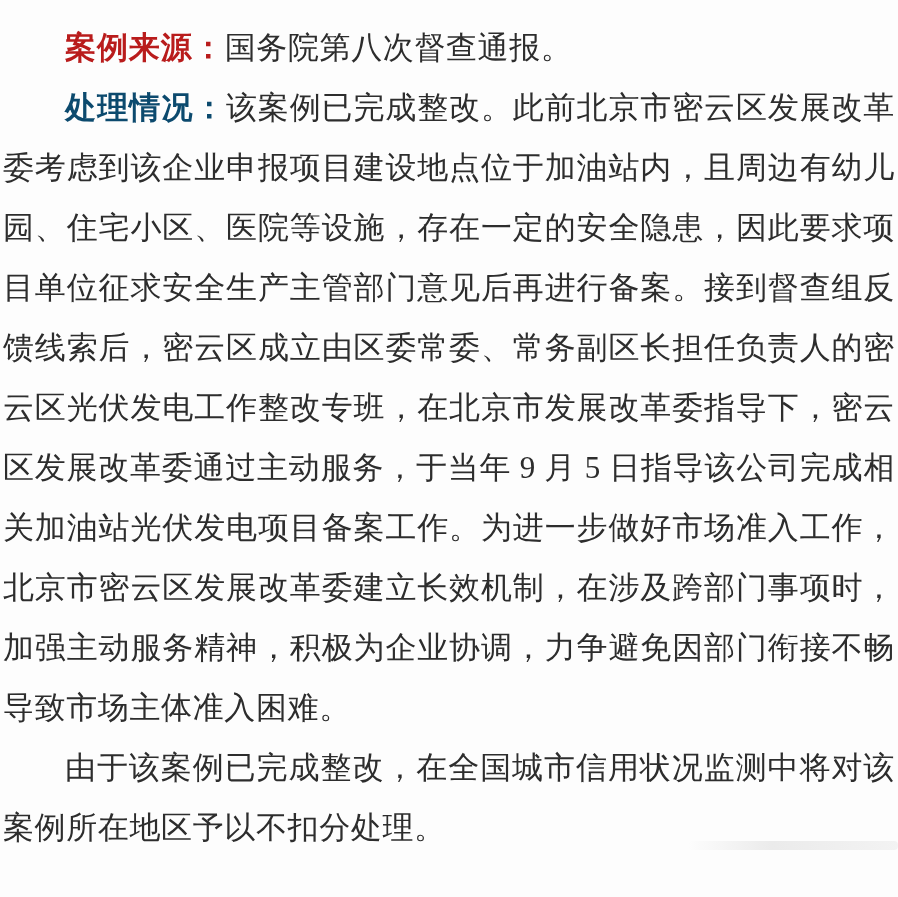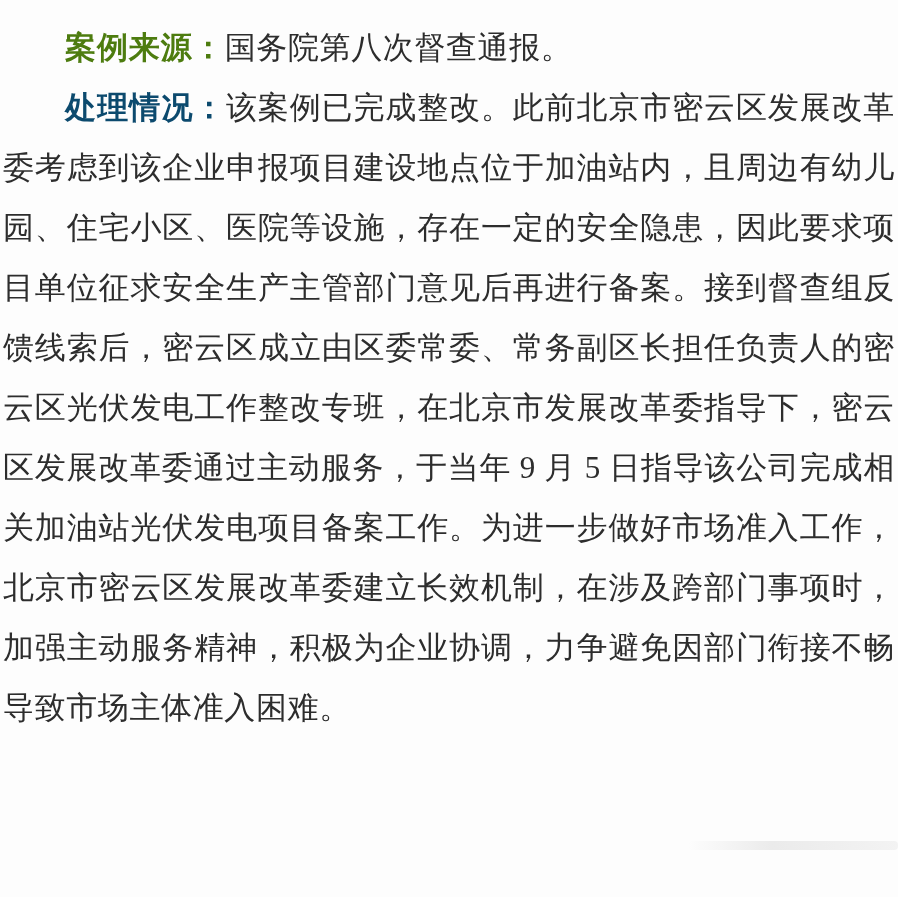--- a/index.html
+++ b/index.html
@@ -50,17 +50,18 @@
     background: linear-gradient(to right, rgba(170,170,170,0) 0%, rgba(170,170,170,0.22) 40%, rgba(170,170,170,0.12) 100%);
     border-radius: 4px;
     pointer-events: none;
   }
 </style>
 </head>
 <body style="background: rgb(253, 253, 253);">
 
 <div class="page" style="background: rgb(253, 253, 253);">
   <div class="doc-body" id="doc-body">
-      <p style="color: rgb(45, 45, 45);"><strong style="color: #4d7c0f;">案例来源：</strong><span>国务院第八次督查通报。</span></p>
+      <p style="color: rgb(45, 45, 45);"><strong style="color: #b91c1c;">案例来源：</strong><span>国务院第八次督查通报。</span></p>
       <p style="color: rgb(45, 45, 45);"><strong style="color: #0c4a6e;">处理情况：</strong><span>该案例已完成整改。此前北京市密云区发展改革委考虑到该企业申报项目建设地点位于加油站内，且周边有幼儿园、住宅小区、医院等设施，存在一定的安全隐患，因此要求项目单位征求安全生产主管部门意见后再进行备案。接到督查组反馈线索后，密云区成立由区委常委、常务副区长担任负责人的密云区光伏发电工作整改专班，在北京市发展改革委指导下，密云区发展改革委通过主动服务，于当年 9 月 5 日指导该公司完成相关加油站光伏发电项目备案工作。为进一步做好市场准入工作，北京市密云区发展改革委建立长效机制，在涉及跨部门事项时，加强主动服务精神，积极为企业协调，力争避免因部门衔接不畅导致市场主体准入困难。</span></p>
+      <p style="color: rgb(45, 45, 45);"><span>由于该案例已完成整改，在全国城市信用状况监测中将对该案例所在地区予以不扣分处理。</span></p>
     </div>
   <div class="scan-artifact"></div>
 </div>
 
 </body></html>

